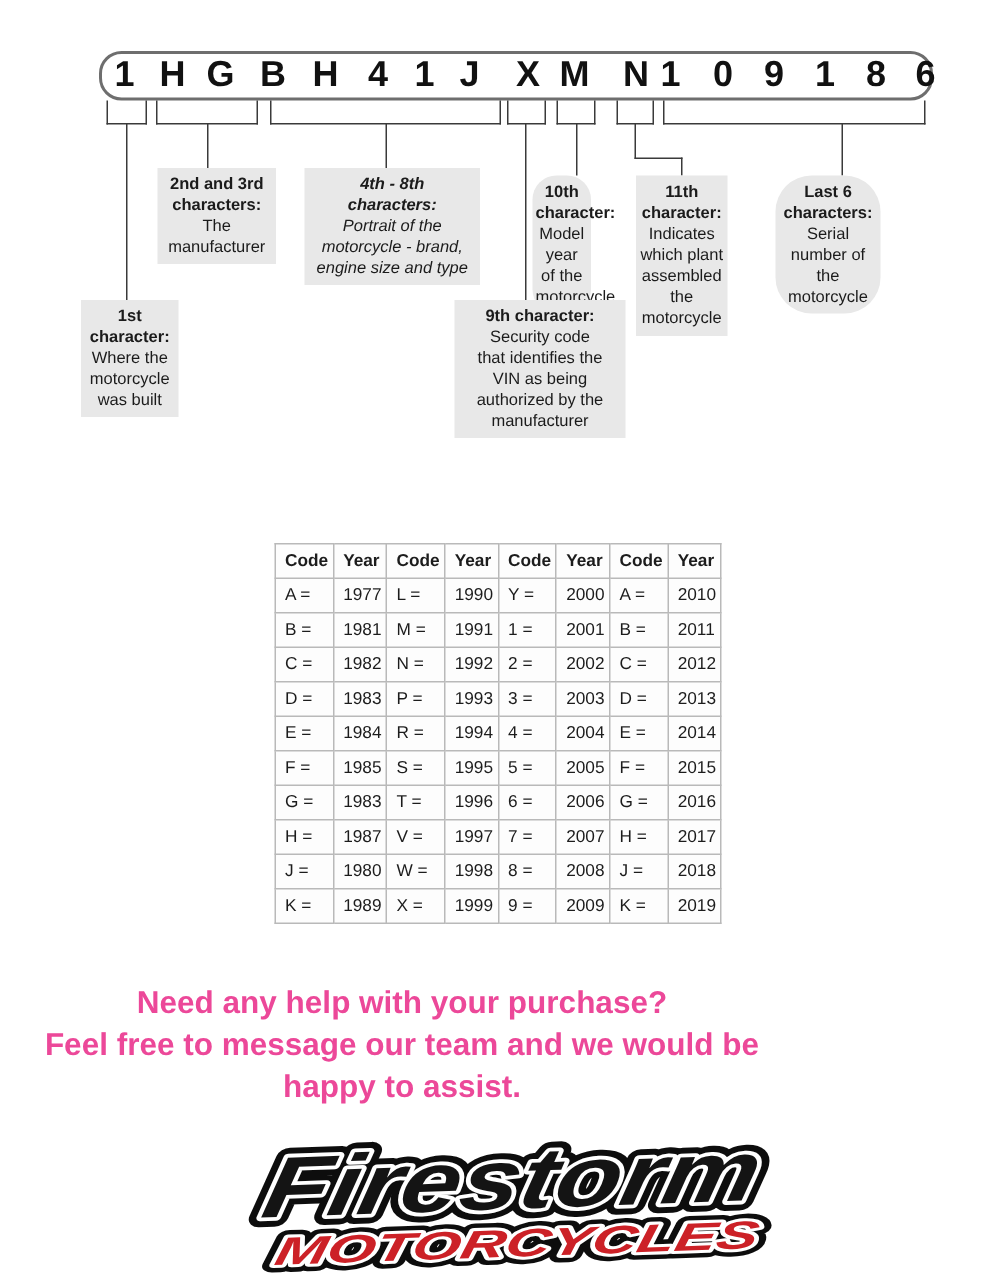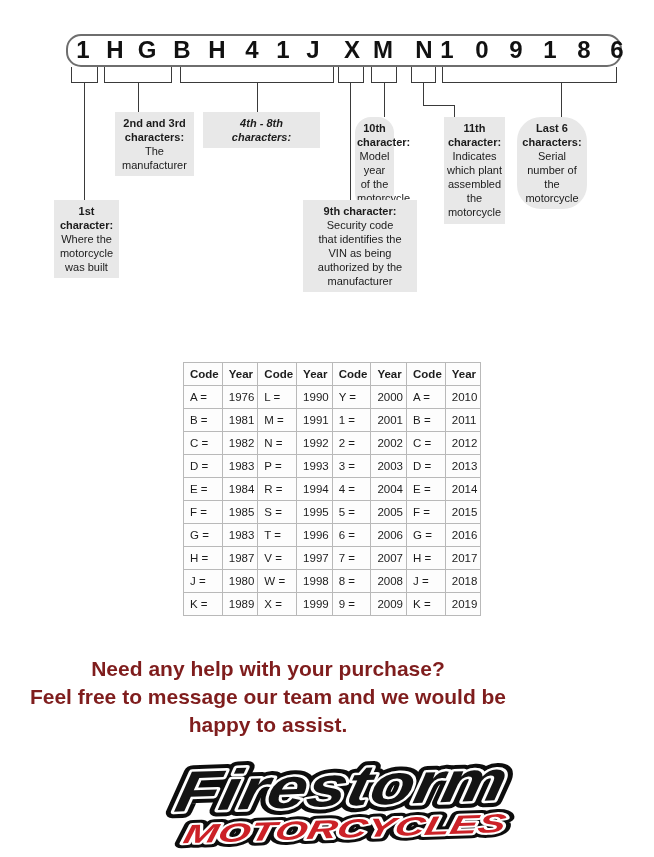--- a/index.html
+++ b/index.html
@@ -29,21 +29,21 @@
   
   .yeartable{position:absolute;left:183px;top:362px;border-collapse:collapse;
              font-size:11.5px;color:#1c1c1c;background:#fdfdfd;}
   .yeartable th,.yeartable td{border:1px solid #b9b9b9;text-align:left;
              padding:4px 3px 4px 6px;height:14px;white-space:nowrap;}
   .yeartable th{font-weight:bold;}
   .yeartable .col-code{width:28px;}
   .yeartable .col-year{width:24px;}
 
   .help{position:absolute;left:0;top:655px;width:536px;text-align:center;
-        font-weight:bold;font-size:21px;line-height:28px;color:#7f1d1d;white-space:pre-line;}
+        font-weight:bold;font-size:21px;line-height:28px;color:#ec4899;white-space:pre-line;}
 
   
   .logo-wrap{position:absolute;left:50%;top:754px;transform:translateX(-48%);}
   .lg{font-family:"Liberation Sans",sans-serif;font-weight:bold;font-style:italic;}
   .lg-brand{font-size:57px;}
   .lg-sub{font-size:26px;}
 </style>
 </head>
 <body>
 
@@ -80,38 +80,41 @@
   <div class="vline" style="left:84px;top:82px;height:118px;"></div>
   <div class="vline" style="left:138px;top:82px;height:30px;"></div>
   <div class="vline" style="left:257px;top:82px;height:30px;"></div>
   <div class="vline" style="left:350px;top:82px;height:118px;"></div>
   <div class="vline" style="left:384px;top:82px;height:35px;"></div>
   <div class="vline" style="left:423px;top:82px;height:24px;"></div>
   <div class="hline" style="left:423px;top:105px;width:32px;"></div>
   <div class="vline" style="left:454px;top:105px;height:12px;"></div>
   <div class="vline" style="left:561px;top:82px;height:35px;"></div>
 
-  <div class="callout" style="left:115px;top:112px;width:79px;">
+  <div class="callout" style="left:105px;top:112px;width:79px;">
     <div class="ct">2nd and 3rd
 characters:</div>
     <div class="cb">The
 manufacturer</div>
   </div>
   <div class="callout" style="left:203px;top:112px;width:117px;font-style:italic;">
     <div class="ct">4th - 8th
 characters:</div>
+    <div class="cb">Portrait of the
+motorcycle - brand,
+engine size and type</div>
   </div>
   <div class="callout" style="left:355px;top:117px;width:39px;border-radius:16px;">
     <div class="ct">10th
 character:</div>
     <div class="cb">Model year
 of the
 motorcycle</div>
   </div>
-  <div class="callout" style="left:424px;top:117px;width:61px;margin-left:20px;">
+  <div class="callout" style="left:424px;top:117px;width:61px;">
     <div class="ct">11th
 character:</div>
     <div class="cb">Indicates
 which plant
 assembled
 the
 motorcycle</div>
   </div>
   <div class="callout" style="left:517px;top:117px;width:70px;border-radius:24px;">
     <div class="ct">Last 6
@@ -145,21 +148,21 @@
           <th class="col-year">Year</th>
           <th class="col-code">Code</th>
           <th class="col-year">Year</th>
           <th class="col-code">Code</th>
           <th class="col-year">Year</th>
         </tr>
       </thead>
       <tbody>
         <tr>
           <td>A =</td>
-          <td>1976</td>
+          <td>1977</td>
           <td>L =</td>
           <td>1990</td>
           <td>Y =</td>
           <td>2000</td>
           <td>A =</td>
           <td>2010</td>
         </tr>
         <tr>
           <td>B =</td>
           <td>1981</td>

